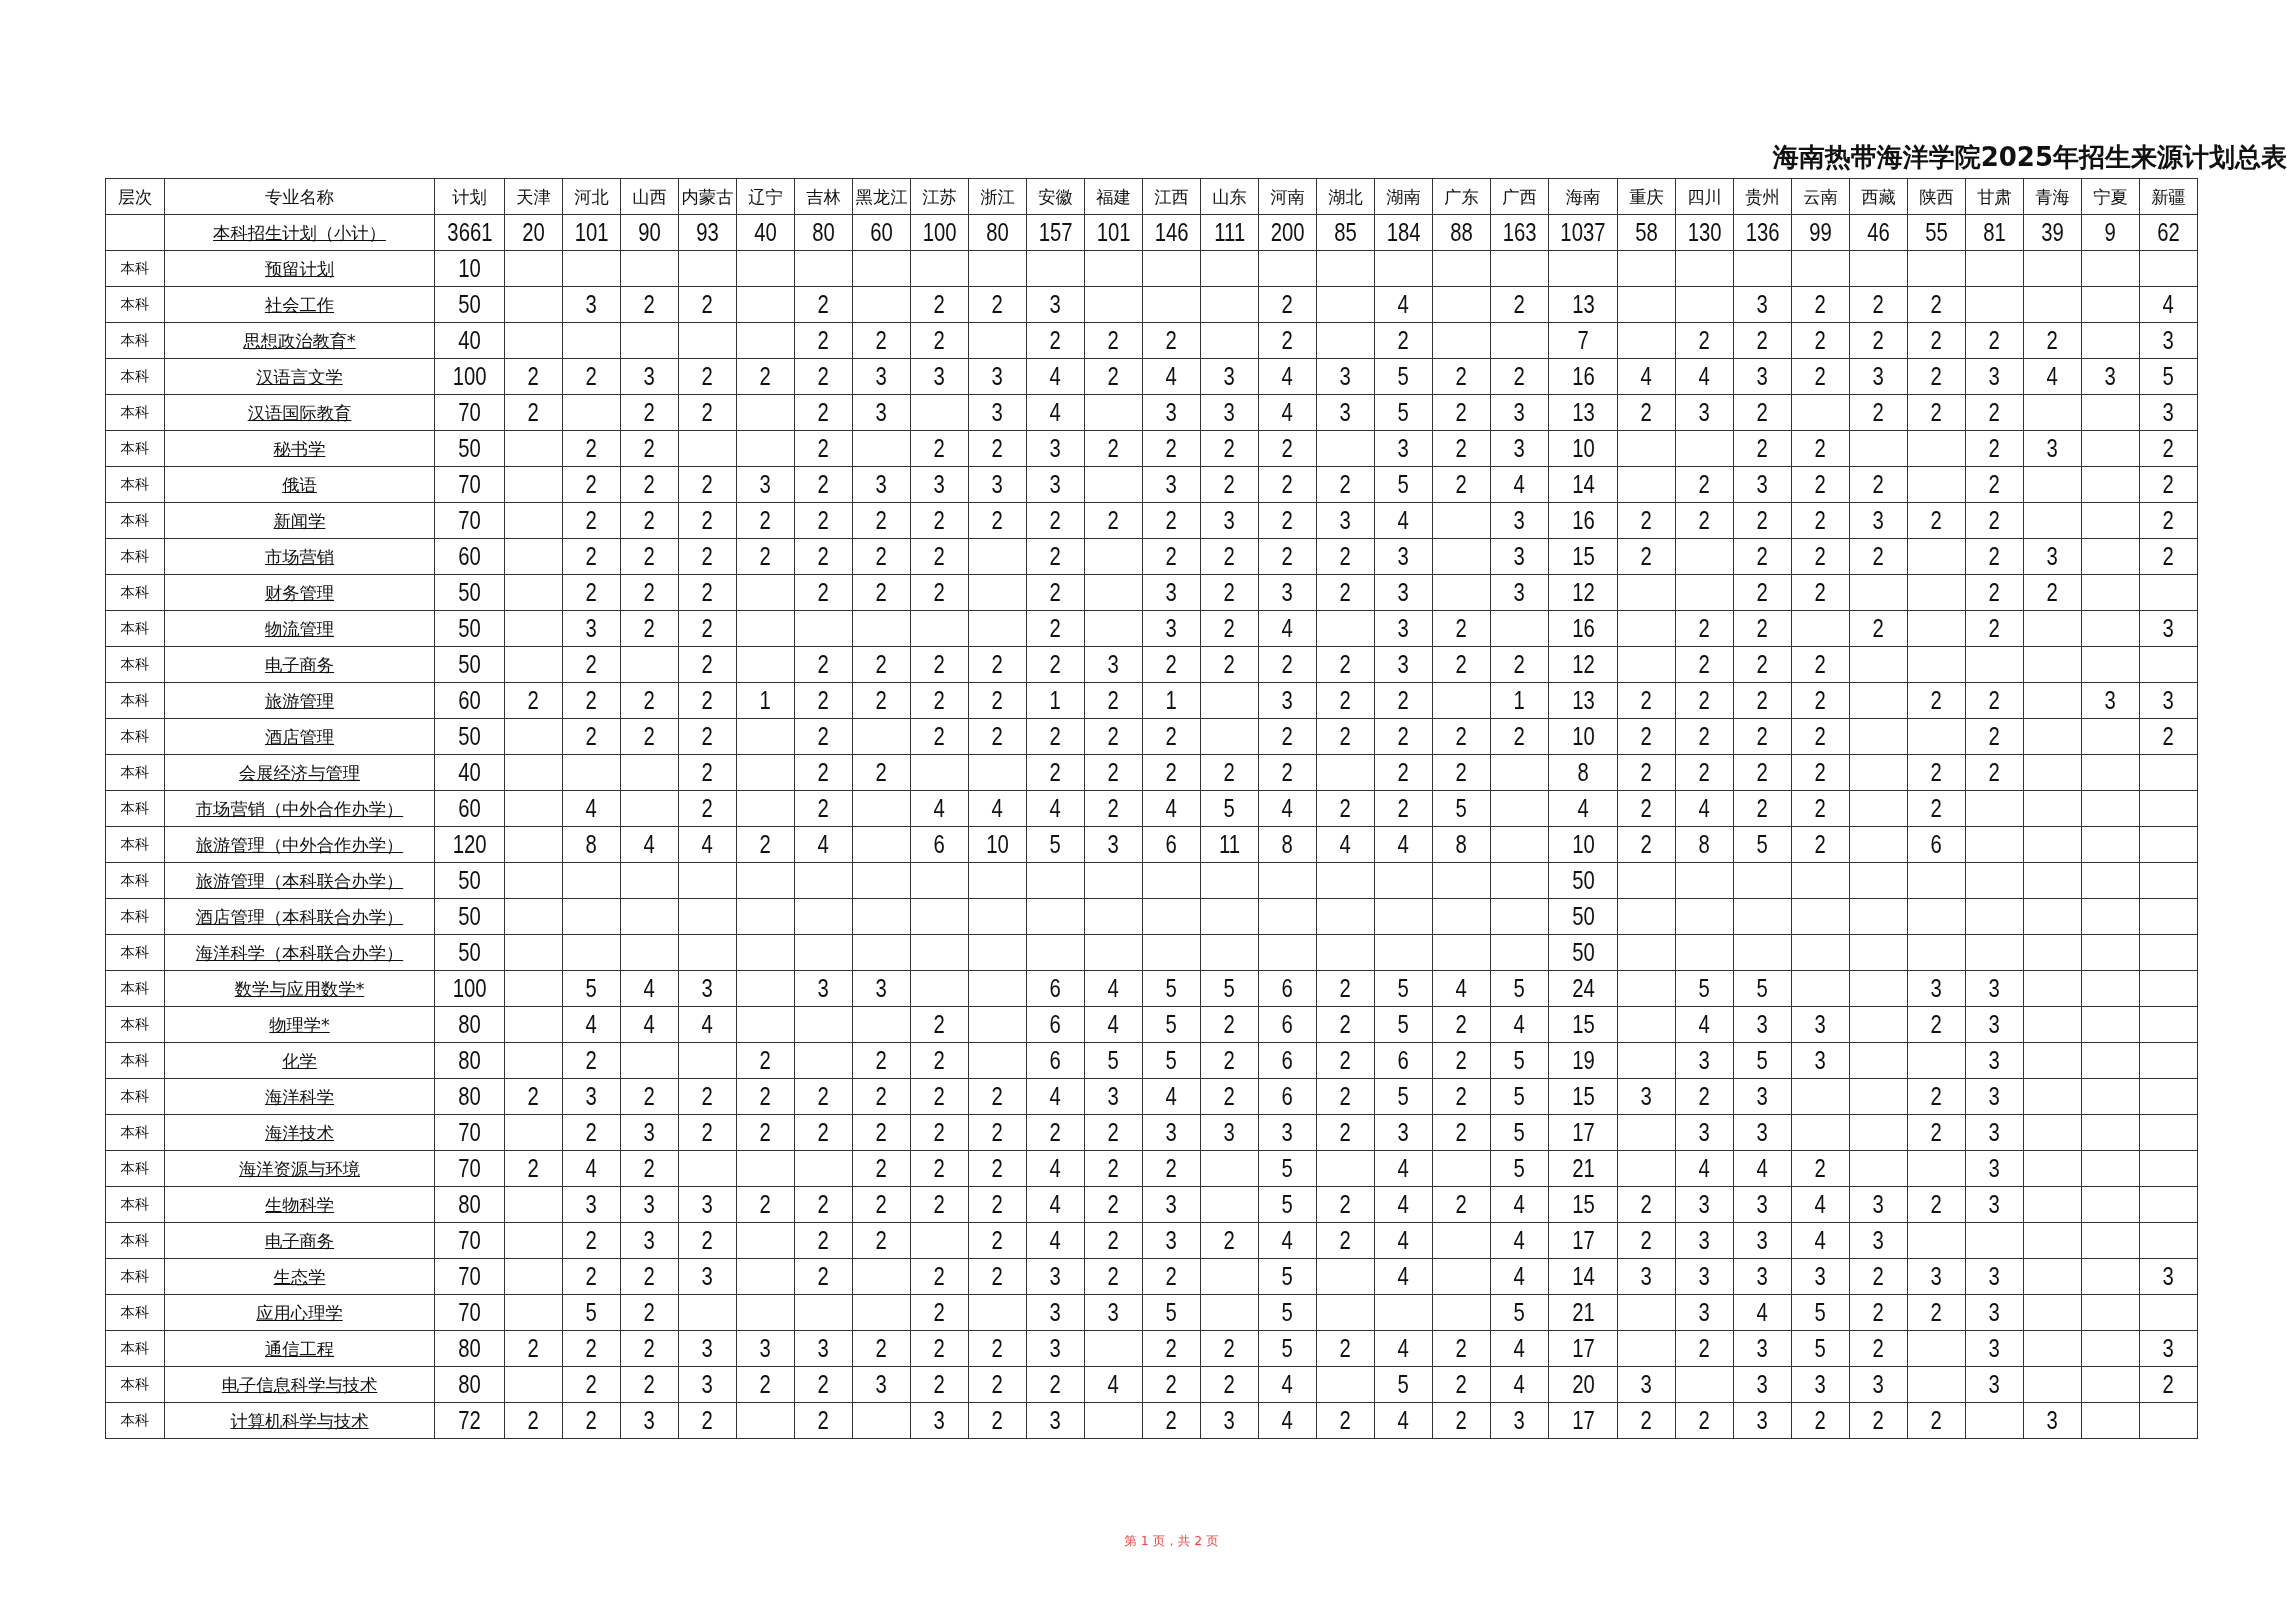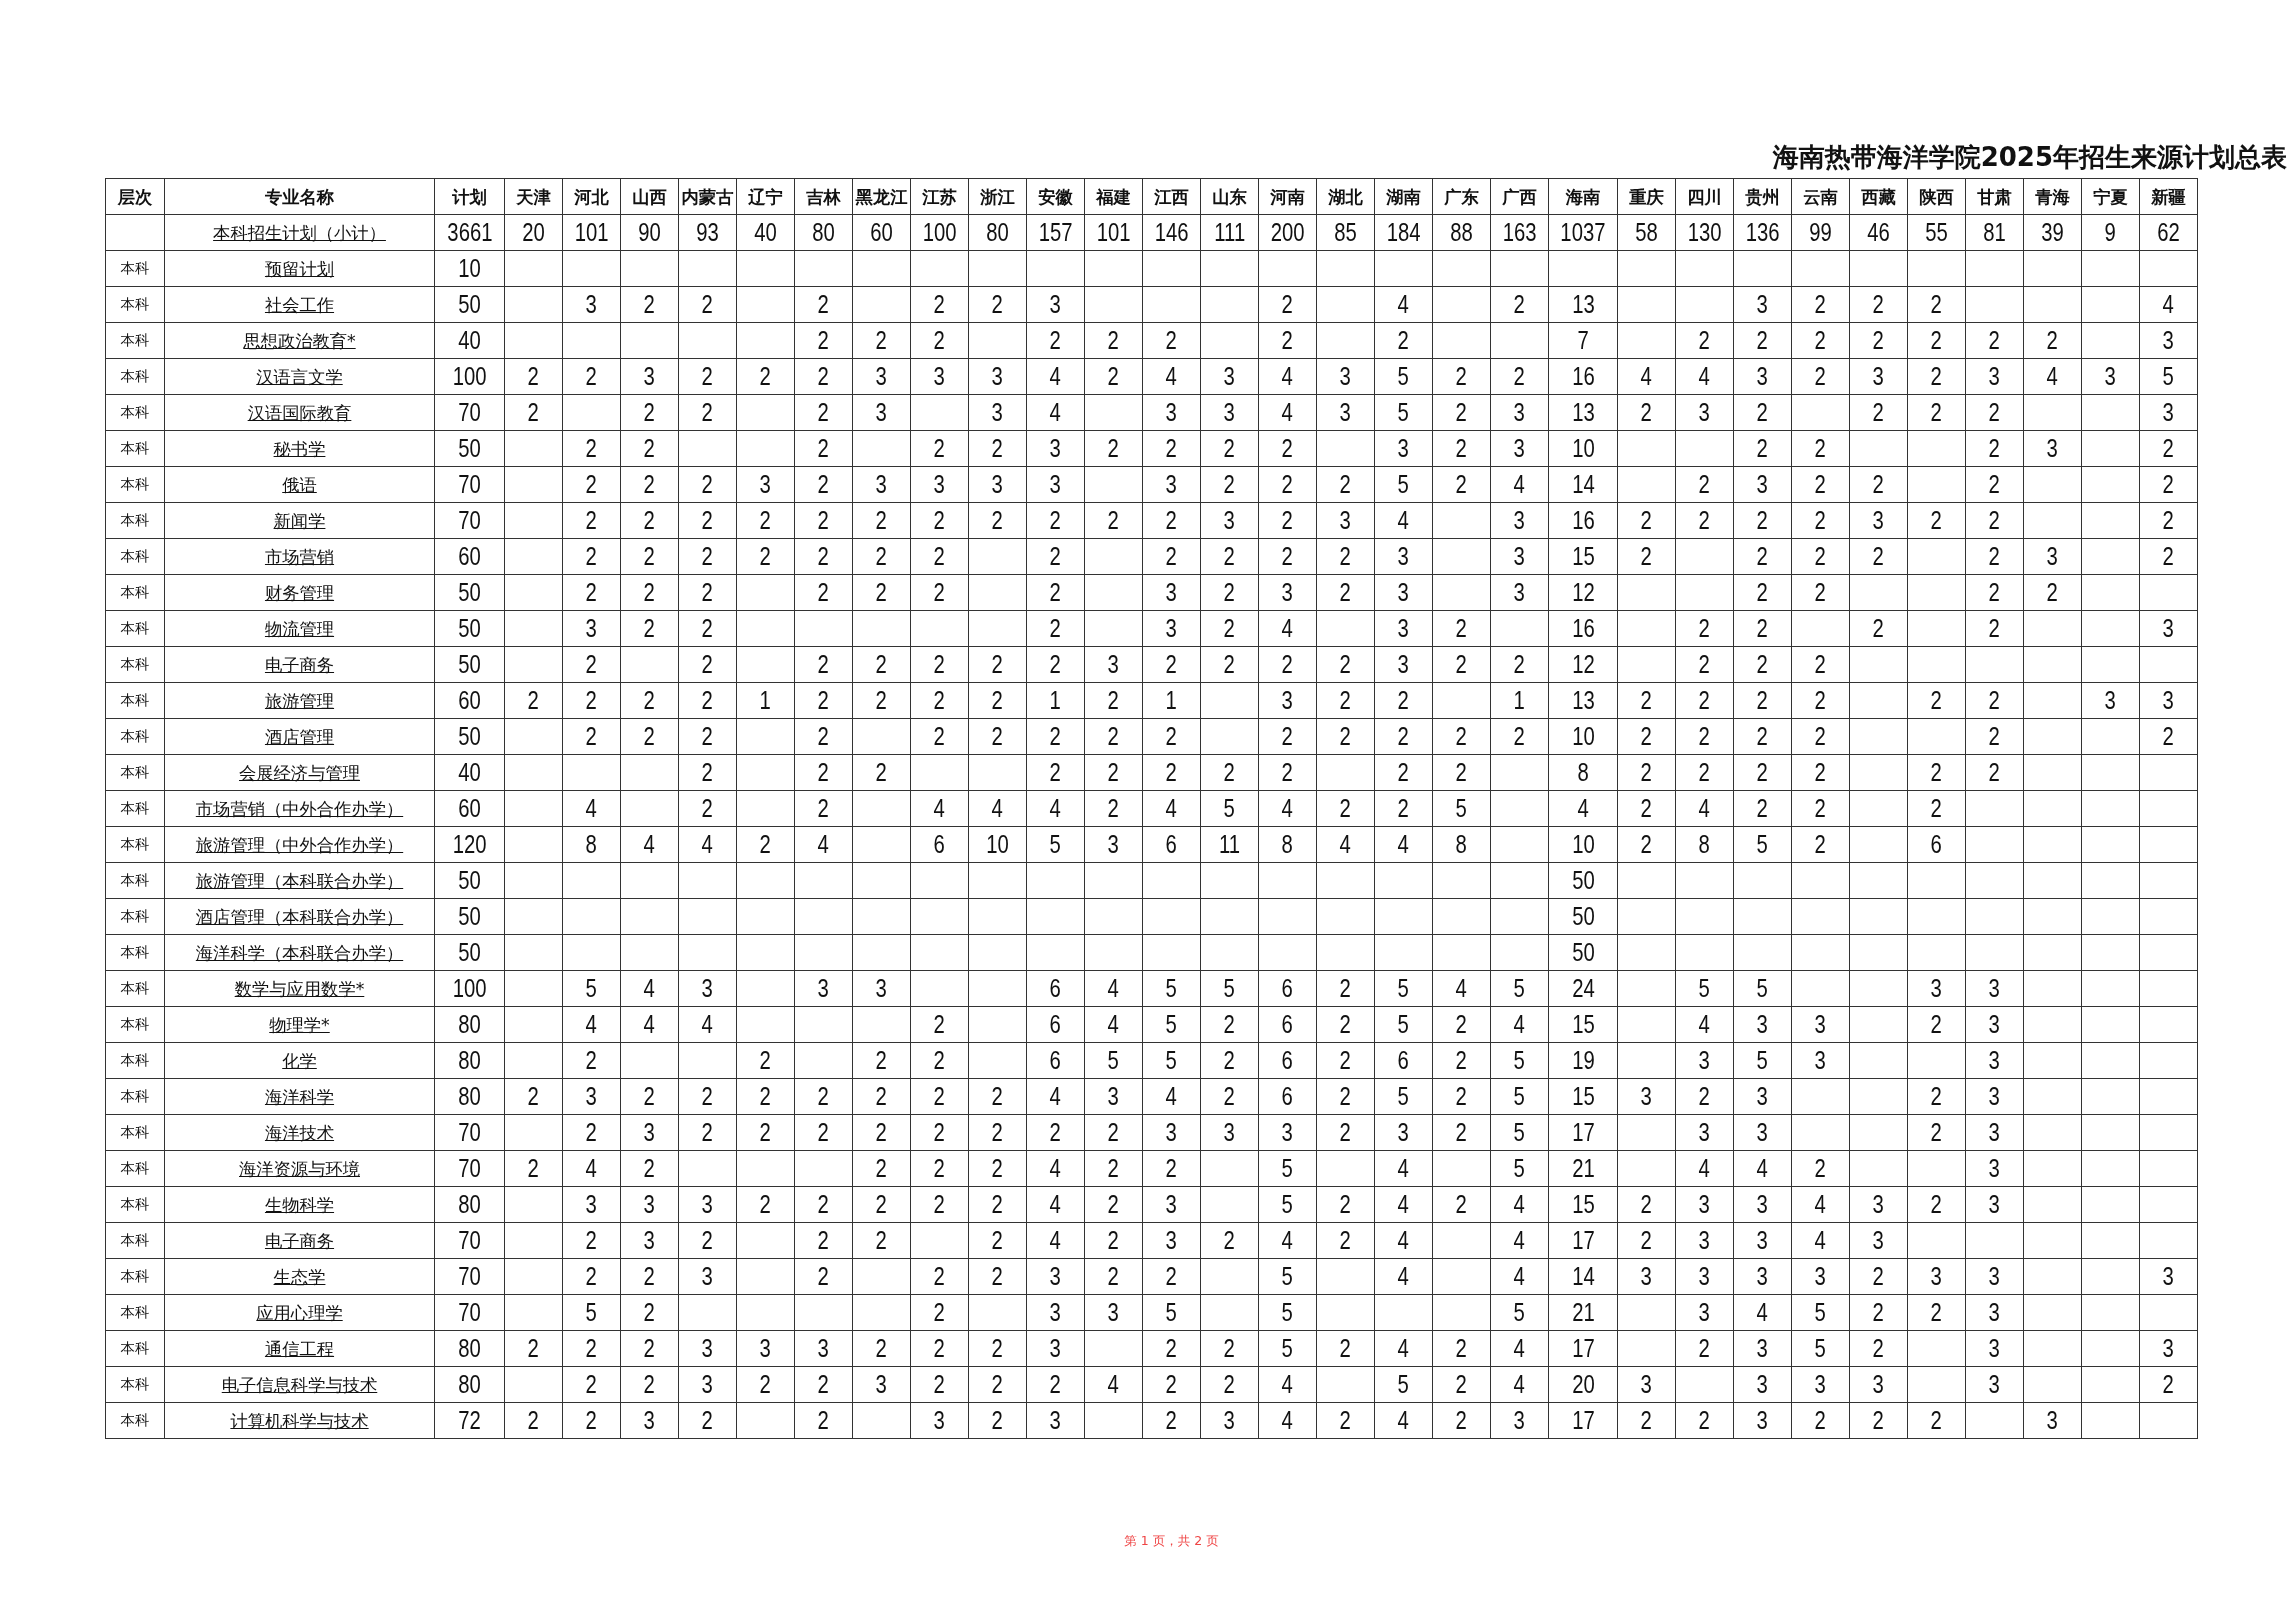--- a/index.html
+++ b/index.html
@@ -1,20 +1,20 @@
 <!DOCTYPE html>
 <html><head>
 <meta charset="utf-8">
 <style>
   html, body { margin:0; padding:0; background:#ffffff; }
   body { width:2287px; height:1618px; position:relative; overflow:hidden; font-family:"DejaVu Sans", sans-serif; color:#111; }
   .title { position:absolute; left:0; width:2287px; top:140px; text-align:right; font-size:26px; font-weight:bold; letter-spacing:0px; }
   table { position:absolute; left:105px; top:178px; border-collapse:collapse; table-layout:fixed; }
   td, th { border:1.4px solid #333; padding:0; text-align:center; vertical-align:middle; height:35px; overflow:hidden; white-space:nowrap; }
-  th { font-size:17.3px; font-weight:bold; height:35px; }
+  th { font-size:17.3px; font-weight:normal; height:35px; }
   td.num { font-family:"Liberation Sans Narrow","Liberation Sans", sans-serif; font-size:26px; transform-origin:center; }
   td.num span { display:inline-block; transform:scaleX(0.78); }
   td.lvl { font-size:14.4px;text-align:center; }
   td.major { font-size:17.3px;text-decoration:underline; }
   .footer { position:absolute; left:0; width:2287px; top:1533px; text-align:center; font-size:12.5px; color:#ef4444;margin-left:28px; }
 </style>
 </head>
 <body>
 
 <div class="title">海南热带海洋学院2025年招生来源计划总表</div>

